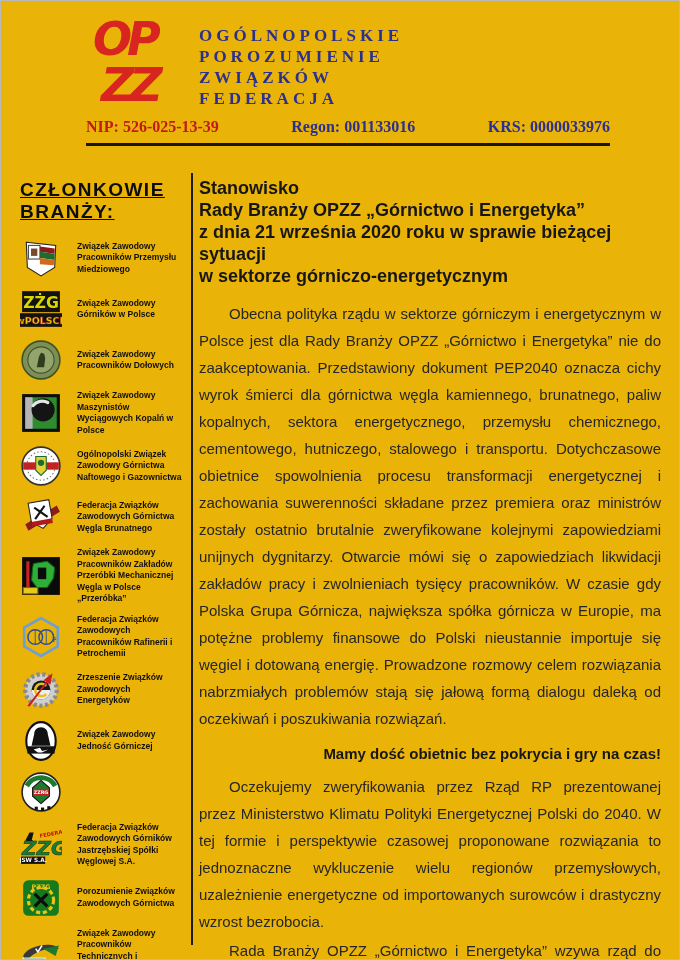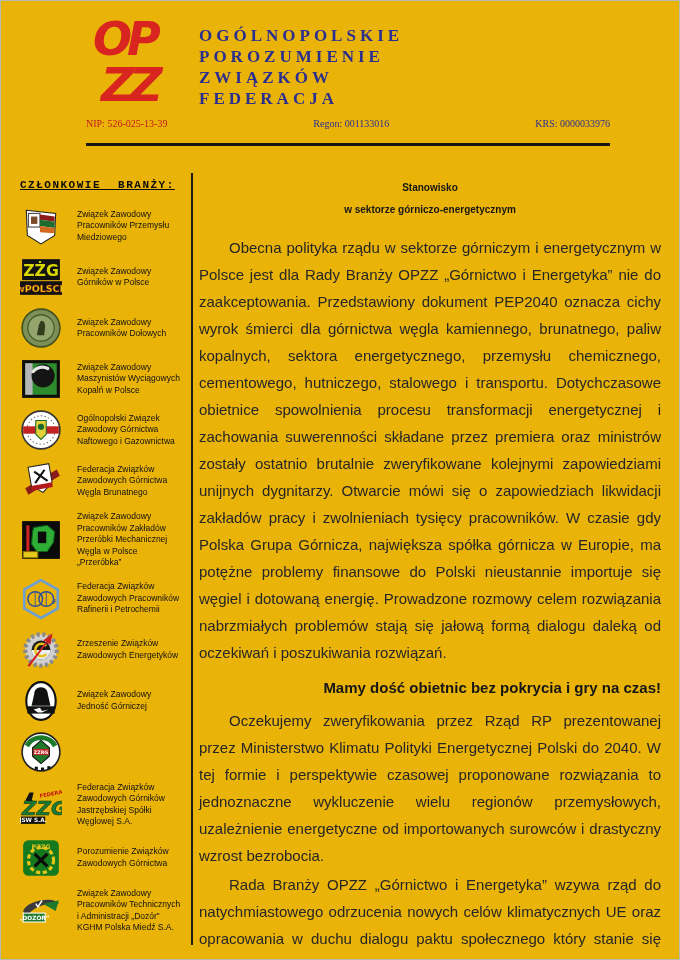--- a/index.html
+++ b/index.html
@@ -25,52 +25,52 @@
   .opzz-logo{position:absolute;left:92px;top:14px;width:96px;height:94px;}
   .org-name{
     position:absolute;left:198px;top:24px;
     font-family:"Liberation Serif",serif;
     font-weight:bold;color:var(--org-blue);
     font-size:17px;line-height:21px;letter-spacing:4px;
   }
   .reg-row{
     position:absolute;left:85px;top:117px;width:524px;
     display:flex;justify-content:space-between;
-    font-family:"Liberation Serif",serif;font-weight:normal;font-size:10px;
+    font-family:"Liberation Serif",serif;font-weight:bold;font-size:16px;
     color:var(--org-blue);
     text-align:right;
   }
   .reg-row .nip{color:var(--nip-red);}
   .header-rule{
     position:absolute;left:85px;top:142px;width:524px;height:3px;
     background:var(--rule-black);
   }
 
   
   .v-divider{
     position:absolute;left:190px;top:172px;width:2px;height:772px;
     background:#1c1c1c;
   }
 
   .sidebar{position:absolute;left:19px;top:178px;width:168px;}
   .sidebar-heading{
-    font-family:Liberation Mono, monospace;font-weight:bold;font-size:11px;
+    font-family:Liberation Sans, sans-serif;font-weight:bold;font-size:19px;
     letter-spacing:1.5px;word-spacing:9px;color:#0d0d0d;
     text-decoration:underline;margin-bottom:14px;
   }
   .member{display:flex;align-items:center;gap:15px;margin-bottom:9px;}
   .member .logo{width:42px;height:42px;flex:0 0 42px;}
   .member .label{
-    font-size:8.5px;font-weight:normal;line-height:11.5px;color:#101010;
+    font-size:8.5px;font-weight:bold;line-height:11.5px;color:#101010;
     width:106px;
   }
 
   .main{position:absolute;left:198px;top:176px;width:462px;color:var(--ink);}
   .doc-title{
-    text-align:center;font-weight:bold;font-size:10px;line-height:22px;
+    font-weight:bold;font-size:18px;line-height:22px;
     margin-bottom:13px;color:#161616;
   }
   .para{
     font-size:15px;line-height:27px;text-align:justify;text-indent:30px;
     color:#262626;margin-bottom:2px;
   }
   .subheading{
     text-align:right;font-weight:bold;font-size:15px;color:#161616;
     margin:13px 0 11px 0;
   }
@@ -263,20 +263,22 @@
         <text x="13.5" y="28.7" font-size="5.5" font-weight="bold" fill="#fff" text-anchor="middle" font-family="DejaVu Sans, sans-serif">„DOZÓR”</text>
       </svg>
       <div class="label">Związek Zawodowy Pracowników Technicznych i Administracji „Dozór” KGHM Polska Miedź S.A.</div>
     </div>
 
   </aside>
 
   <main class="main">
     <div class="doc-title">
       <div>Stanowisko</div>
+      <div>Rady Branży OPZZ „Górnictwo i Energetyka”</div>
+      <div>z dnia 21 września 2020 roku w sprawie bieżącej sytuacji</div>
       <div>w sektorze górniczo-energetycznym</div>
     </div>
 
     <p class="para">Obecna polityka rządu w sektorze górniczym i energetycznym w Polsce jest dla Rady Branży OPZZ „Górnictwo i Energetyka” nie do zaakceptowania. Przedstawiony dokument PEP2040 oznacza cichy wyrok śmierci dla górnictwa węgla kamiennego, brunatnego, paliw kopalnych, sektora energetycznego, przemysłu chemicznego, cementowego, hutniczego, stalowego i transportu. Dotychczasowe obietnice spowolnienia procesu transformacji energetycznej i zachowania suwerenności składane przez premiera oraz ministrów zostały ostatnio brutalnie zweryfikowane kolejnymi zapowiedziami unijnych dygnitarzy. Otwarcie mówi się o zapowiedziach likwidacji zakładów pracy i zwolnieniach tysięcy pracowników. W czasie gdy Polska Grupa Górnicza, największa spółka górnicza w Europie, ma potężne problemy finansowe do Polski nieustannie importuje się węgiel i dotowaną energię. Prowadzone rozmowy celem rozwiązania nabrzmiałych problemów stają się jałową formą dialogu daleką od oczekiwań i poszukiwania rozwiązań.</p>
 
     <div class="subheading">Mamy dość obietnic bez pokrycia i gry na czas!</div>
 
     <p class="para">Oczekujemy zweryfikowania przez Rząd RP prezentowanej przez Ministerstwo Klimatu Polityki Energetycznej Polski do 2040. W tej formie i perspektywie czasowej proponowane rozwiązania to jednoznaczne wykluczenie wielu regionów przemysłowych, uzależnienie energetyczne od importowanych surowców i drastyczny wzrost bezrobocia.</p>
 
     <p class="para">Rada Branży OPZZ „Górnictwo i Energetyka” wzywa rząd do natychmiastowego odrzucenia nowych celów klimatycznych UE oraz opracowania w duchu dialogu paktu społecznego który stanie się podstawą wypracowania nowej Polityki Energetycznej uwzględniającej interesy polskiego społeczeństwa i gospodarki.</p>

